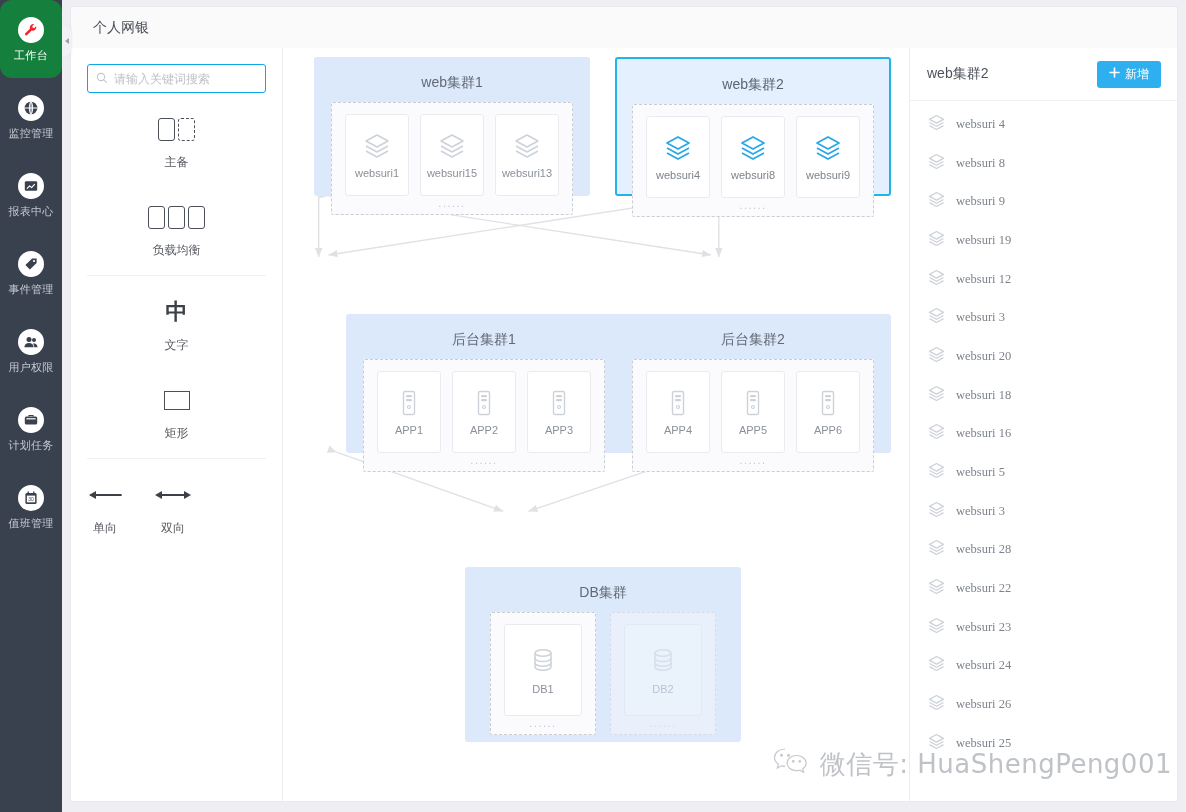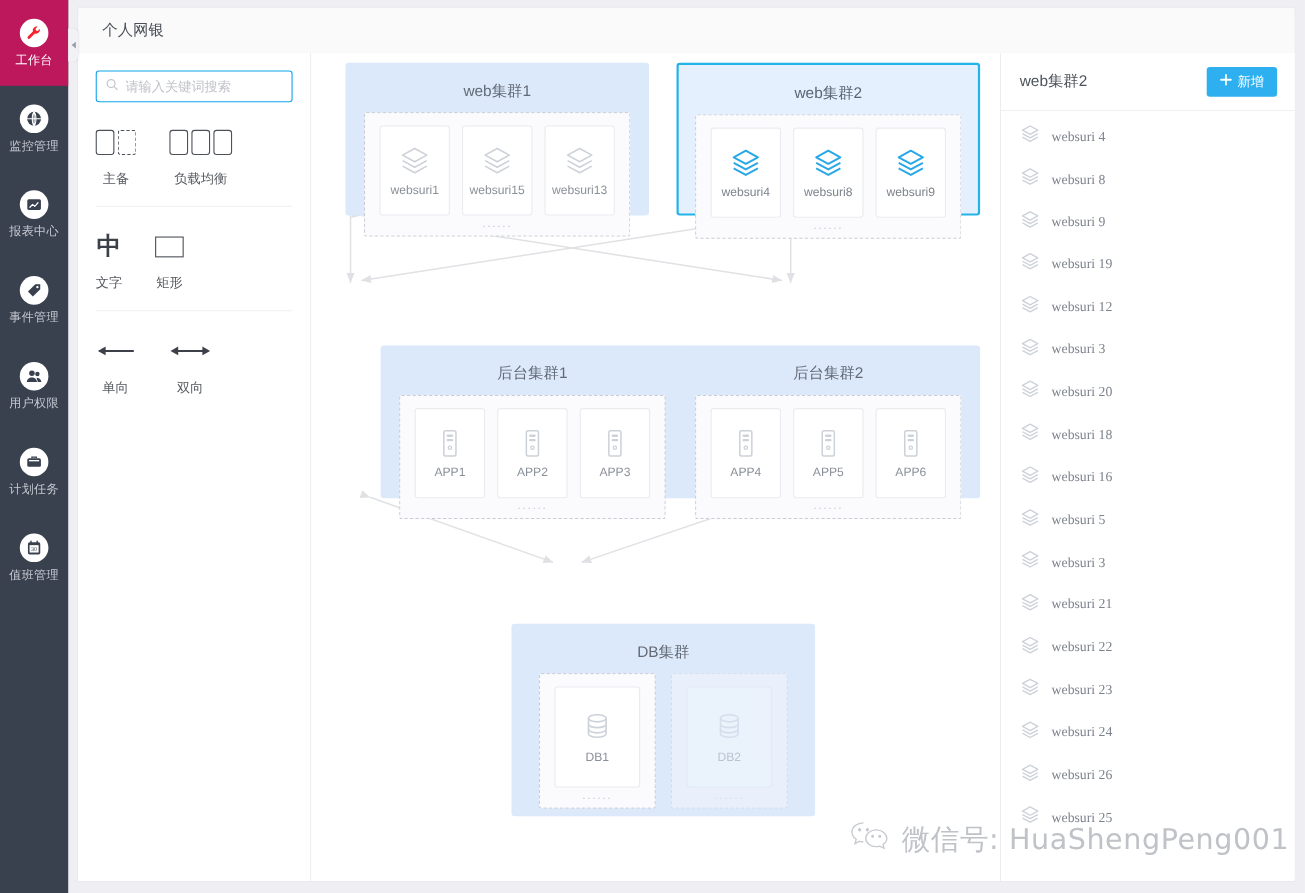--- a/index.html
+++ b/index.html
@@ -14,21 +14,21 @@
   
   .nav {
     width: 62px; height: 812px; background: #39404e;
     display: flex; flex-direction: column; flex: 0 0 62px;
   }
   .nav-item {
     height: 78px; display: flex; flex-direction: column;
     align-items: center; justify-content: center; gap: 7px;
     color: #c5c9d1; cursor: pointer; user-select: none;
   }
-  .nav-item.active { background: #be185d; color: #ffffff; }
+  .nav-item.active { background: #15803d; color: #ffffff; border-radius: 12px; }
   .nav-ico {
     width: 26px; height: 26px; border-radius: 50%;
     background: #ffffff; display: flex; align-items: center; justify-content: center;
   }
   .nav-item.active .nav-ico { background: #ffffff; }
   .nav-ico svg { display: block; }
   .nav-label { font-size: 11px; letter-spacing: .3px; line-height: 1; }
 
   .nav-collapse {
     position: absolute; left: 62px; top: 26px;
@@ -63,21 +63,21 @@
     height: 29px; border: 1px solid #0ea5e9; border-radius: 3px;
     display: flex; align-items: center; padding: 0 8px; gap: 6px;
   }
   .search input {
     border: none; outline: none; font-size: 12px; color: #666;
     width: 100%; font-family: inherit; background: transparent;
   }
   .search input::placeholder { color: #c0c2c8; }
 
   .tool-sec { display: flex; padding: 20px 0 16px 0; gap: 30px; }
-  .tool-sec.brd { border-bottom: 1px solid #f0f0f4; }
+  .tool-sec.brd { border-bottom: 1px solid #f0f0f4; flex-direction: column; }
   .tool { display: flex; flex-direction: column; align-items: center; gap: 9px; cursor: pointer; }
   .tool-gfx { height: 32px; display: flex; align-items: center; justify-content: center; gap: 3px; }
   .tool-label { font-size: 12px; color: #55595f; }
   .sq { width: 17px; height: 23px; border: 1.6px solid #4b5059; border-radius: 3px; }
   .sq.dash { border-style: dashed; }
   .tool-text { font-size: 22px; font-weight: bold; color: #3c4049; line-height: 1; }
   .rect-ico { width: 26px; height: 19px; border: 1.6px solid #4b5059; }
 
   
   .canvas { flex: 1; position: relative; background: #ffffff; overflow: hidden; }
@@ -650,21 +650,21 @@
               <span class="rp-item-label">websuri 3</span>
             </div>
           <div class="rp-item">
               <span><svg width="19" height="19" viewBox="0 0 30 30">
                   <g stroke="#cdd2d9" stroke-width="2" fill="none" stroke-linejoin="round">
                     <path d="M15 4 L26 10 L15 16 L4 10 Z"></path>
                     <path d="M4 15 L15 21 L26 15"></path>
                     <path d="M4 20 L15 26 L26 20"></path>
                   </g>
                 </svg></span>
-              <span class="rp-item-label">websuri 21</span>
+              <span class="rp-item-label">websuri 28</span>
             </div>
           <div class="rp-item">
               <span><svg width="19" height="19" viewBox="0 0 30 30">
                   <g stroke="#cdd2d9" stroke-width="2" fill="none" stroke-linejoin="round">
                     <path d="M15 4 L26 10 L15 16 L4 10 Z"></path>
                     <path d="M4 15 L15 21 L26 15"></path>
                     <path d="M4 20 L15 26 L26 20"></path>
                   </g>
                 </svg></span>
               <span class="rp-item-label">websuri 22</span>

